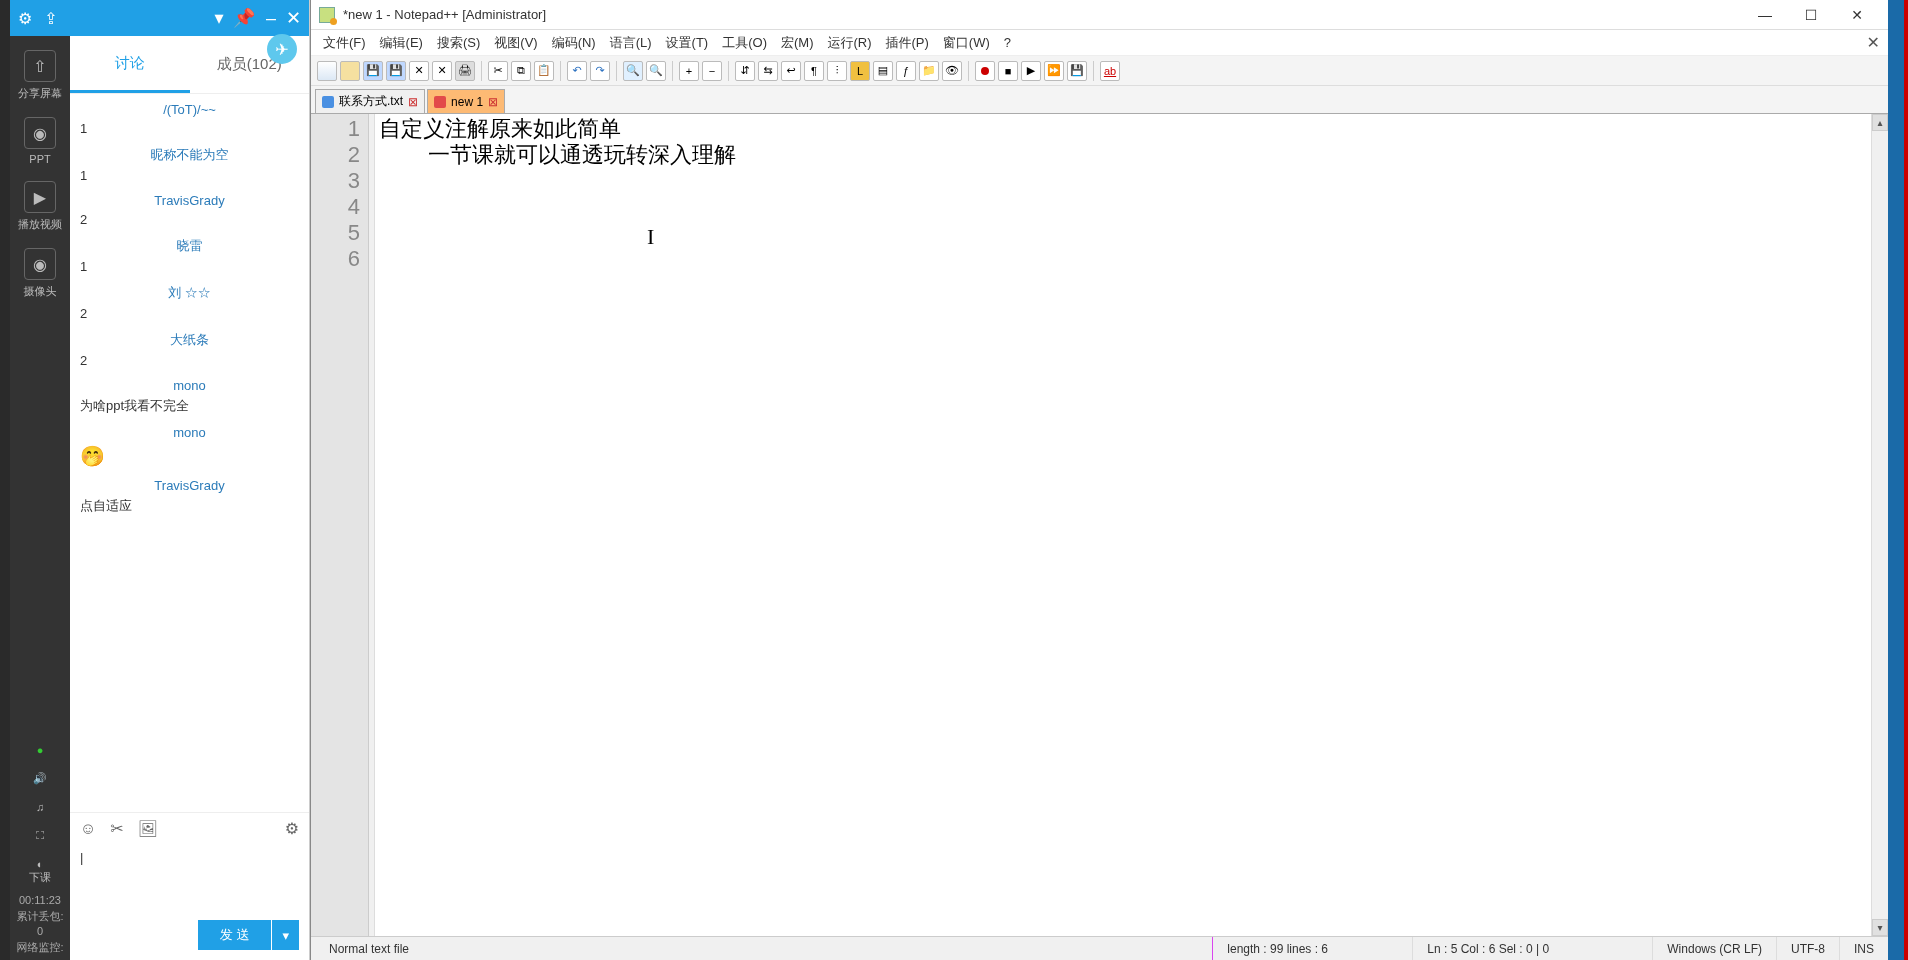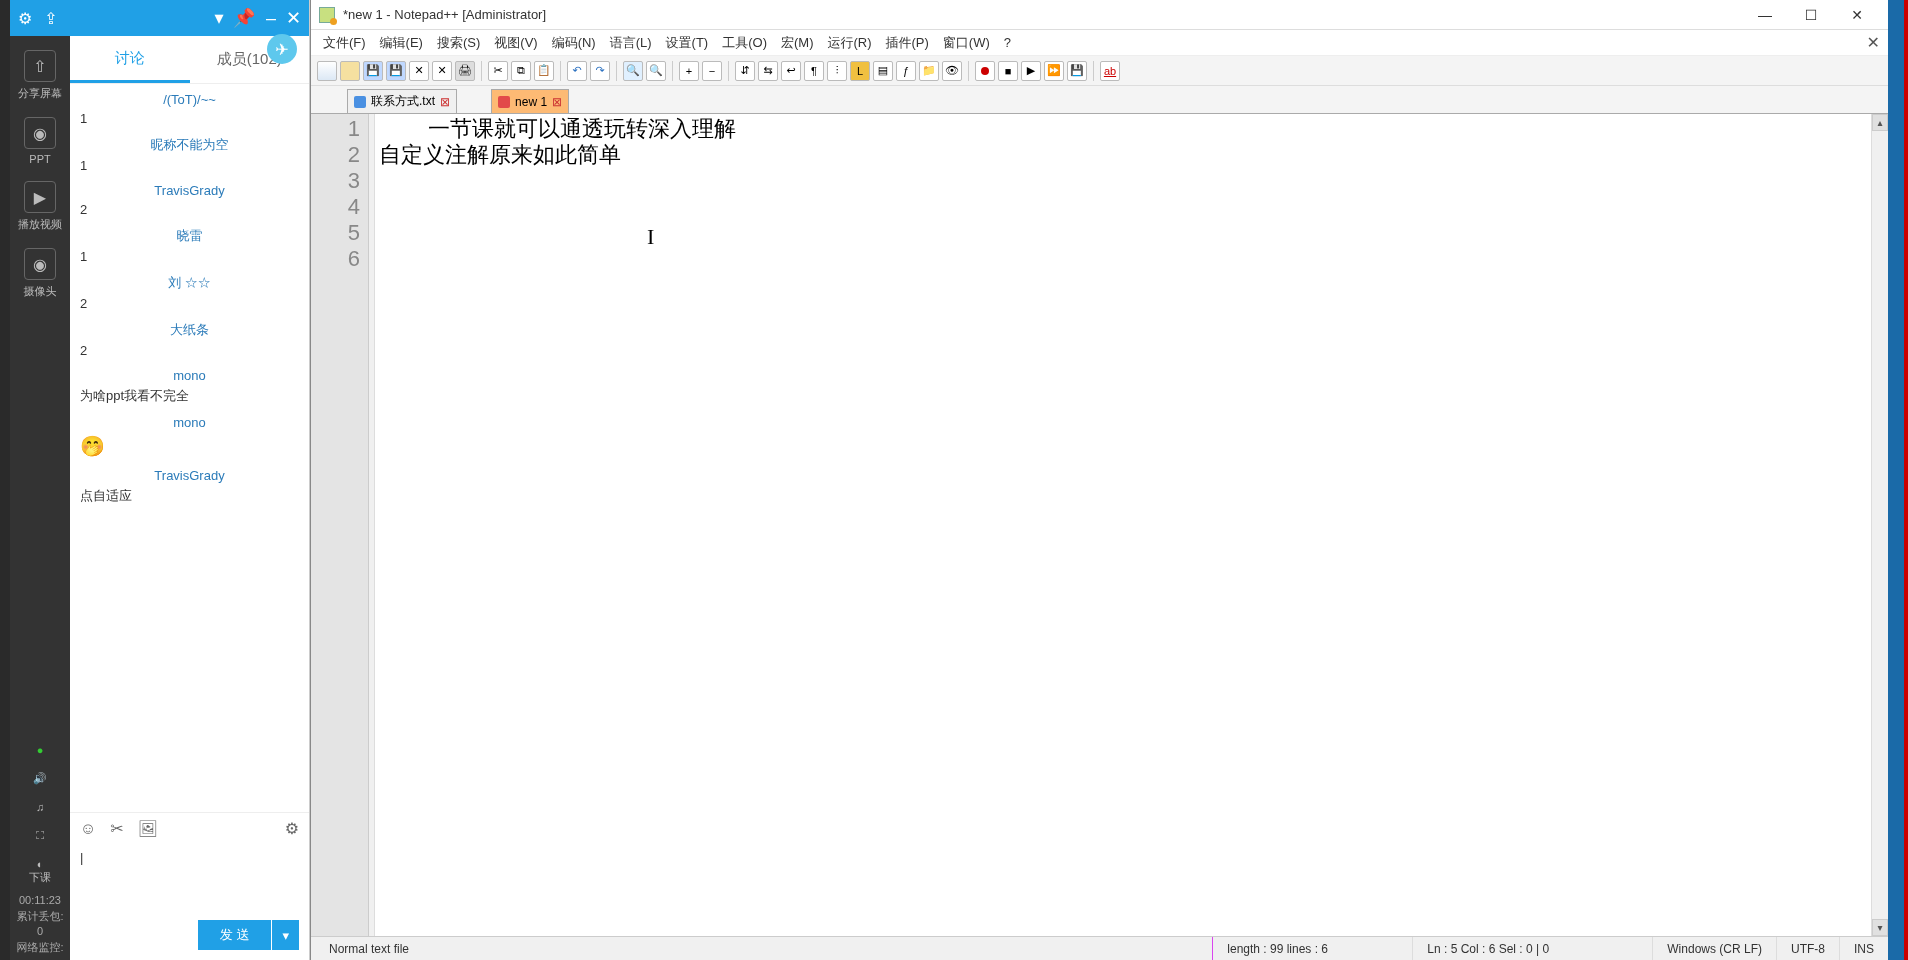--- a/index.html
+++ b/index.html
@@ -10,21 +10,21 @@
 .chat-titlebar .tb-icon { margin-right: 12px; cursor: pointer; }
 .chat-titlebar .spacer { flex: 1; }
 .chat-titlebar .tb-right { margin-left: 10px; cursor: pointer; font-size: 18px; }
 .chat-sidebar-wrap { display: flex; flex: 1; min-height: 0; }
 .chat-tools { width: 60px; background: #333; color: #bbb; font-size: 11px; display: flex; flex-direction: column; align-items: center; padding-top: 6px; }
 .chat-tool { margin: 8px 0; text-align: center; cursor: pointer; }
 .chat-tool-icon { width: 32px; height: 32px; border: 1px solid #666; border-radius: 4px; margin: 0 auto 4px; display: flex; align-items: center; justify-content: center; font-size: 16px; }
 .chat-tools .stats { margin-top: auto; font-size: 11px; color: #aaa; padding-bottom: 5px; text-align: center; line-height: 1.4; }
 .chat-main { flex: 1; display: flex; flex-direction: column; min-width: 0; position: relative; }
 .chat-telegram-bubble { position: absolute; top: -2px; right: 12px; width: 30px; height: 30px; background: #5ec8ed; border-radius: 50%; display: flex; align-items: center; justify-content: center; color: #fff; font-size: 16px; z-index: 5; }
-.chat-tabs { display: flex; height: 48px; border-bottom: 1px solid #eee; }
+.chat-tabs { display: flex; height: 58px; border-bottom: 1px solid #eee; }
 .chat-tab { flex: 1; display: flex; align-items: center; justify-content: center; font-size: 15px; color: #666; cursor: pointer; }
 .chat-tab.active { color: #20a0e6; border-bottom: 3px solid #20a0e6; }
 .chat-messages { flex: 1; overflow-y: auto; padding: 8px 10px; font-size: 13px; }
 .msg { margin-bottom: 10px; }
 .msg-user { color: #2b7bb9; font-size: 13px; margin-bottom: 4px; text-align: center; }
 .msg-body { color: #333; font-size: 13px; }
 .msg-emoji { font-size: 20px; }
 .chat-input-bar { border-top: 1px solid #eee; }
 .chat-input-icons { display: flex; align-items: center; padding: 6px 10px; gap: 14px; color: #666; font-size: 16px; }
 .chat-input-icons .spacer { flex: 1; }
@@ -39,21 +39,21 @@
 .npp-appicon::after { content: ""; position: absolute; right: -3px; bottom: -3px; width: 7px; height: 7px; background: #eea020; border-radius: 50%; }
 .npp-title-text { flex: 1; font-size: 13px; color: #333; }
 .npp-winbtn { width: 46px; height: 30px; display: inline-flex; align-items: center; justify-content: center; font-size: 14px; color: #333; cursor: pointer; }
 .npp-menubar { height: 26px; background: #fff; display: flex; align-items: center; padding: 0 6px; font-size: 13px; color: #333; gap: 2px; border-bottom: 1px solid #eee; position: relative; }
 .npp-menu-item { padding: 2px 6px; cursor: pointer; }
 .npp-menu-close { position: absolute; right: 8px; font-size: 16px; cursor: pointer; color: #555; }
 .npp-toolbar { height: 30px; background: #f4f4f4; display: flex; align-items: center; padding: 0 6px; gap: 3px; border-bottom: 1px solid #ddd; }
 .tb-btn { width: 20px; height: 20px; border: 1px solid #bbb; background: #fff; cursor: pointer; display: flex; align-items: center; justify-content: center; font-size: 11px; border-radius: 2px; }
 .tb-sep { width: 1px; height: 20px; background: #ccc; margin: 0 3px; }
 .npp-tabs { height: 28px; background: #f4f4f4; display: flex; align-items: flex-end; padding: 0 4px; border-bottom: 1px solid #aaa; }
-.npp-tab { height: 24px; background: #f0f0f0; border: 1px solid #aaa; border-bottom: none; display: flex; align-items: center; padding: 0 6px; font-size: 12px; margin-right: 2px; cursor: pointer; gap: 5px; margin-left: 32px; }
+.npp-tab { height: 24px; background: #f0f0f0; border: 1px solid #aaa; border-bottom: none; display: flex; align-items: center; padding: 0 6px; font-size: 12px; margin-right: 2px; cursor: pointer; gap: 5px; }
 .npp-tab.active { background: #fdba74; }
 .npp-tab-icon { width: 12px; height: 12px; }
 .npp-tab-icon.saved { background: #4a90e2; border-radius: 2px; }
 .npp-tab-icon.unsaved { background: #e24a4a; border-radius: 2px; }
 .npp-tab-close { color: #c33; font-size: 12px; cursor: pointer; }
 .npp-editor { flex: 1; display: flex; font-family: Consolas, "Courier New", monospace; font-size: 22px; overflow: hidden; position: relative; }
 .npp-gutter { width: 58px; background: #e4e4e4; text-align: right; padding: 2px 8px 2px 2px; color: #888; line-height: 26px; border-right: 1px solid #ccc; user-select: none; }
 .npp-gutter-inner { width: 6px; background: #f0f0f0; border-right: 1px solid #ddd; }
 .npp-code { flex: 1; padding: 2px 4px; line-height: 26px; background: #fff; position: relative; }
 .code-line { white-space: pre; height: 26px; }
@@ -273,22 +273,22 @@
     <div class="npp-gutter">
       <div>1</div>
       <div>2</div>
       <div>3</div>
       <div>4</div>
       <div>5</div>
       <div>6</div>
     </div>
     <div class="npp-gutter-inner"></div>
     <div class="npp-code">
+      <div class="code-line">自定义注解原来如此简单</div>
       <div class="code-line">	一节课就可以通透玩转深入理解</div>
-      <div class="code-line">自定义注解原来如此简单</div>
       <div class="code-line"></div>
       <div class="code-line"></div>
       <div class="code-line"></div>
       <span class="text-cursor-icon">I</span>
     </div>
     <div class="npp-scrollbar-v">
       <div class="npp-scroll-arrow">▴</div>
       <div style="flex:1"></div>
       <div class="npp-scroll-arrow" style="position:absolute;bottom:0;left:0;right:0">▾</div>
     </div>

